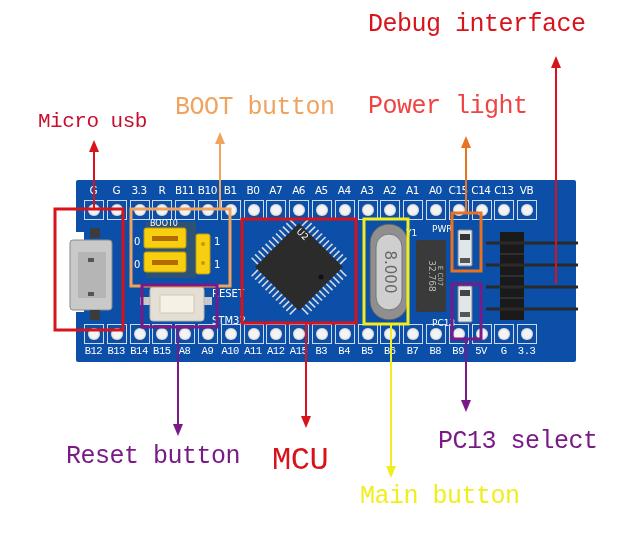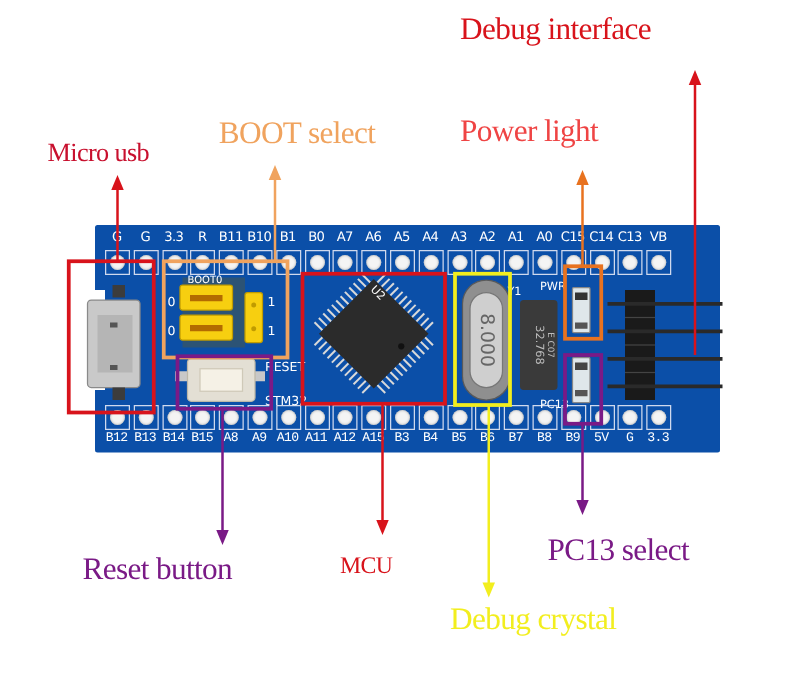--- a/index.html
+++ b/index.html
@@ -1,17 +1,17 @@
 <!DOCTYPE html>
 <html><head>
 <meta charset="utf-8">
 <style>
   html, body { margin: 0; padding: 0; background: #ffffff; }
   body { width: 640px; height: 540px; position: relative; overflow: hidden; font-family: "DejaVu Sans", sans-serif; }
-  .label { position: absolute; white-space: nowrap; font-family: Liberation Serif, serif; letter-spacing: -0.5px; }
+  .label { position: absolute; white-space: nowrap; font-family: Liberation Mono, monospace; letter-spacing: -0.5px; }
   .board { position: absolute; left: 76px; top: 180px; width: 500px; height: 182px; background: #0b4fa8; border-radius: 2px; }
   .row-text { position: absolute; display: flex; color: #ffffff; font-size: 10.5px; font-family: "DejaVu Sans", sans-serif; letter-spacing: -0.5px; }
   .row-text span { width: 22.8px; text-align: center; }
   .pad-row { position: absolute; display: flex; }
   .pad { width: 20px; height: 20px; border: 1px solid #cfd9ee; box-sizing: border-box; margin-right: 2.8px; display: flex; align-items: center; justify-content: center; }
   .pad i { width: 12px; height: 12px; border-radius: 50%; background: #f4f4f4; box-shadow: inset 0 0 2px #999; display: block; }
   svg.overlay { position: absolute; left: 0; top: 0; }
 </style>
 </head>
 <body>
@@ -356,18 +356,18 @@
     <polygon points="391,478 386,466 396,466" fill="#f2ee1e"></polygon>
   </g>
   <g>
     <line x1="466" y1="339" x2="466" y2="404" stroke="#7a1a86" stroke-width="2"></line>
     <polygon points="466,412 461,400 471,400" fill="#7a1a86"></polygon>
   </g>
 </svg>
 
 <div class="label" style="left:368px; top:10px; font-size:25px; color:#d8131b;">Debug interface</div>
 <div class="label" style="left:38px; top:110px; font-size:21px; color:#c8102e;">Micro usb</div>
-<div class="label" style="left:175px; top:93px; font-size:25px; color:#f0a35e;">BOOT select</div>
+<div class="label" style="left:175px; top:93px; font-size:25px; color:#f0a35e;">BOOT button</div>
 <div class="label" style="left:368px; top:92px; font-size:25px; color:#ef4444;">Power light</div>
 <div class="label" style="left:66px; top:442px; font-size:25px; color:#7a1a86;">Reset button</div>
-<div class="label" style="left:272px; top:442px; font-size:19px; color:#d8131b;">MCU</div>
+<div class="label" style="left:272px; top:442px; font-size:32px; color:#d8131b;">MCU</div>
 <div class="label" style="left:438px; top:427px; font-size:25px; color:#7a1a86;">PC13 select</div>
-<div class="label" style="left:360px; top:482px; font-size:25px; color:#f2ee1e;">Debug crystal</div>
+<div class="label" style="left:360px; top:482px; font-size:25px; color:#f2ee1e;">Main button</div>
 
 </body></html>

